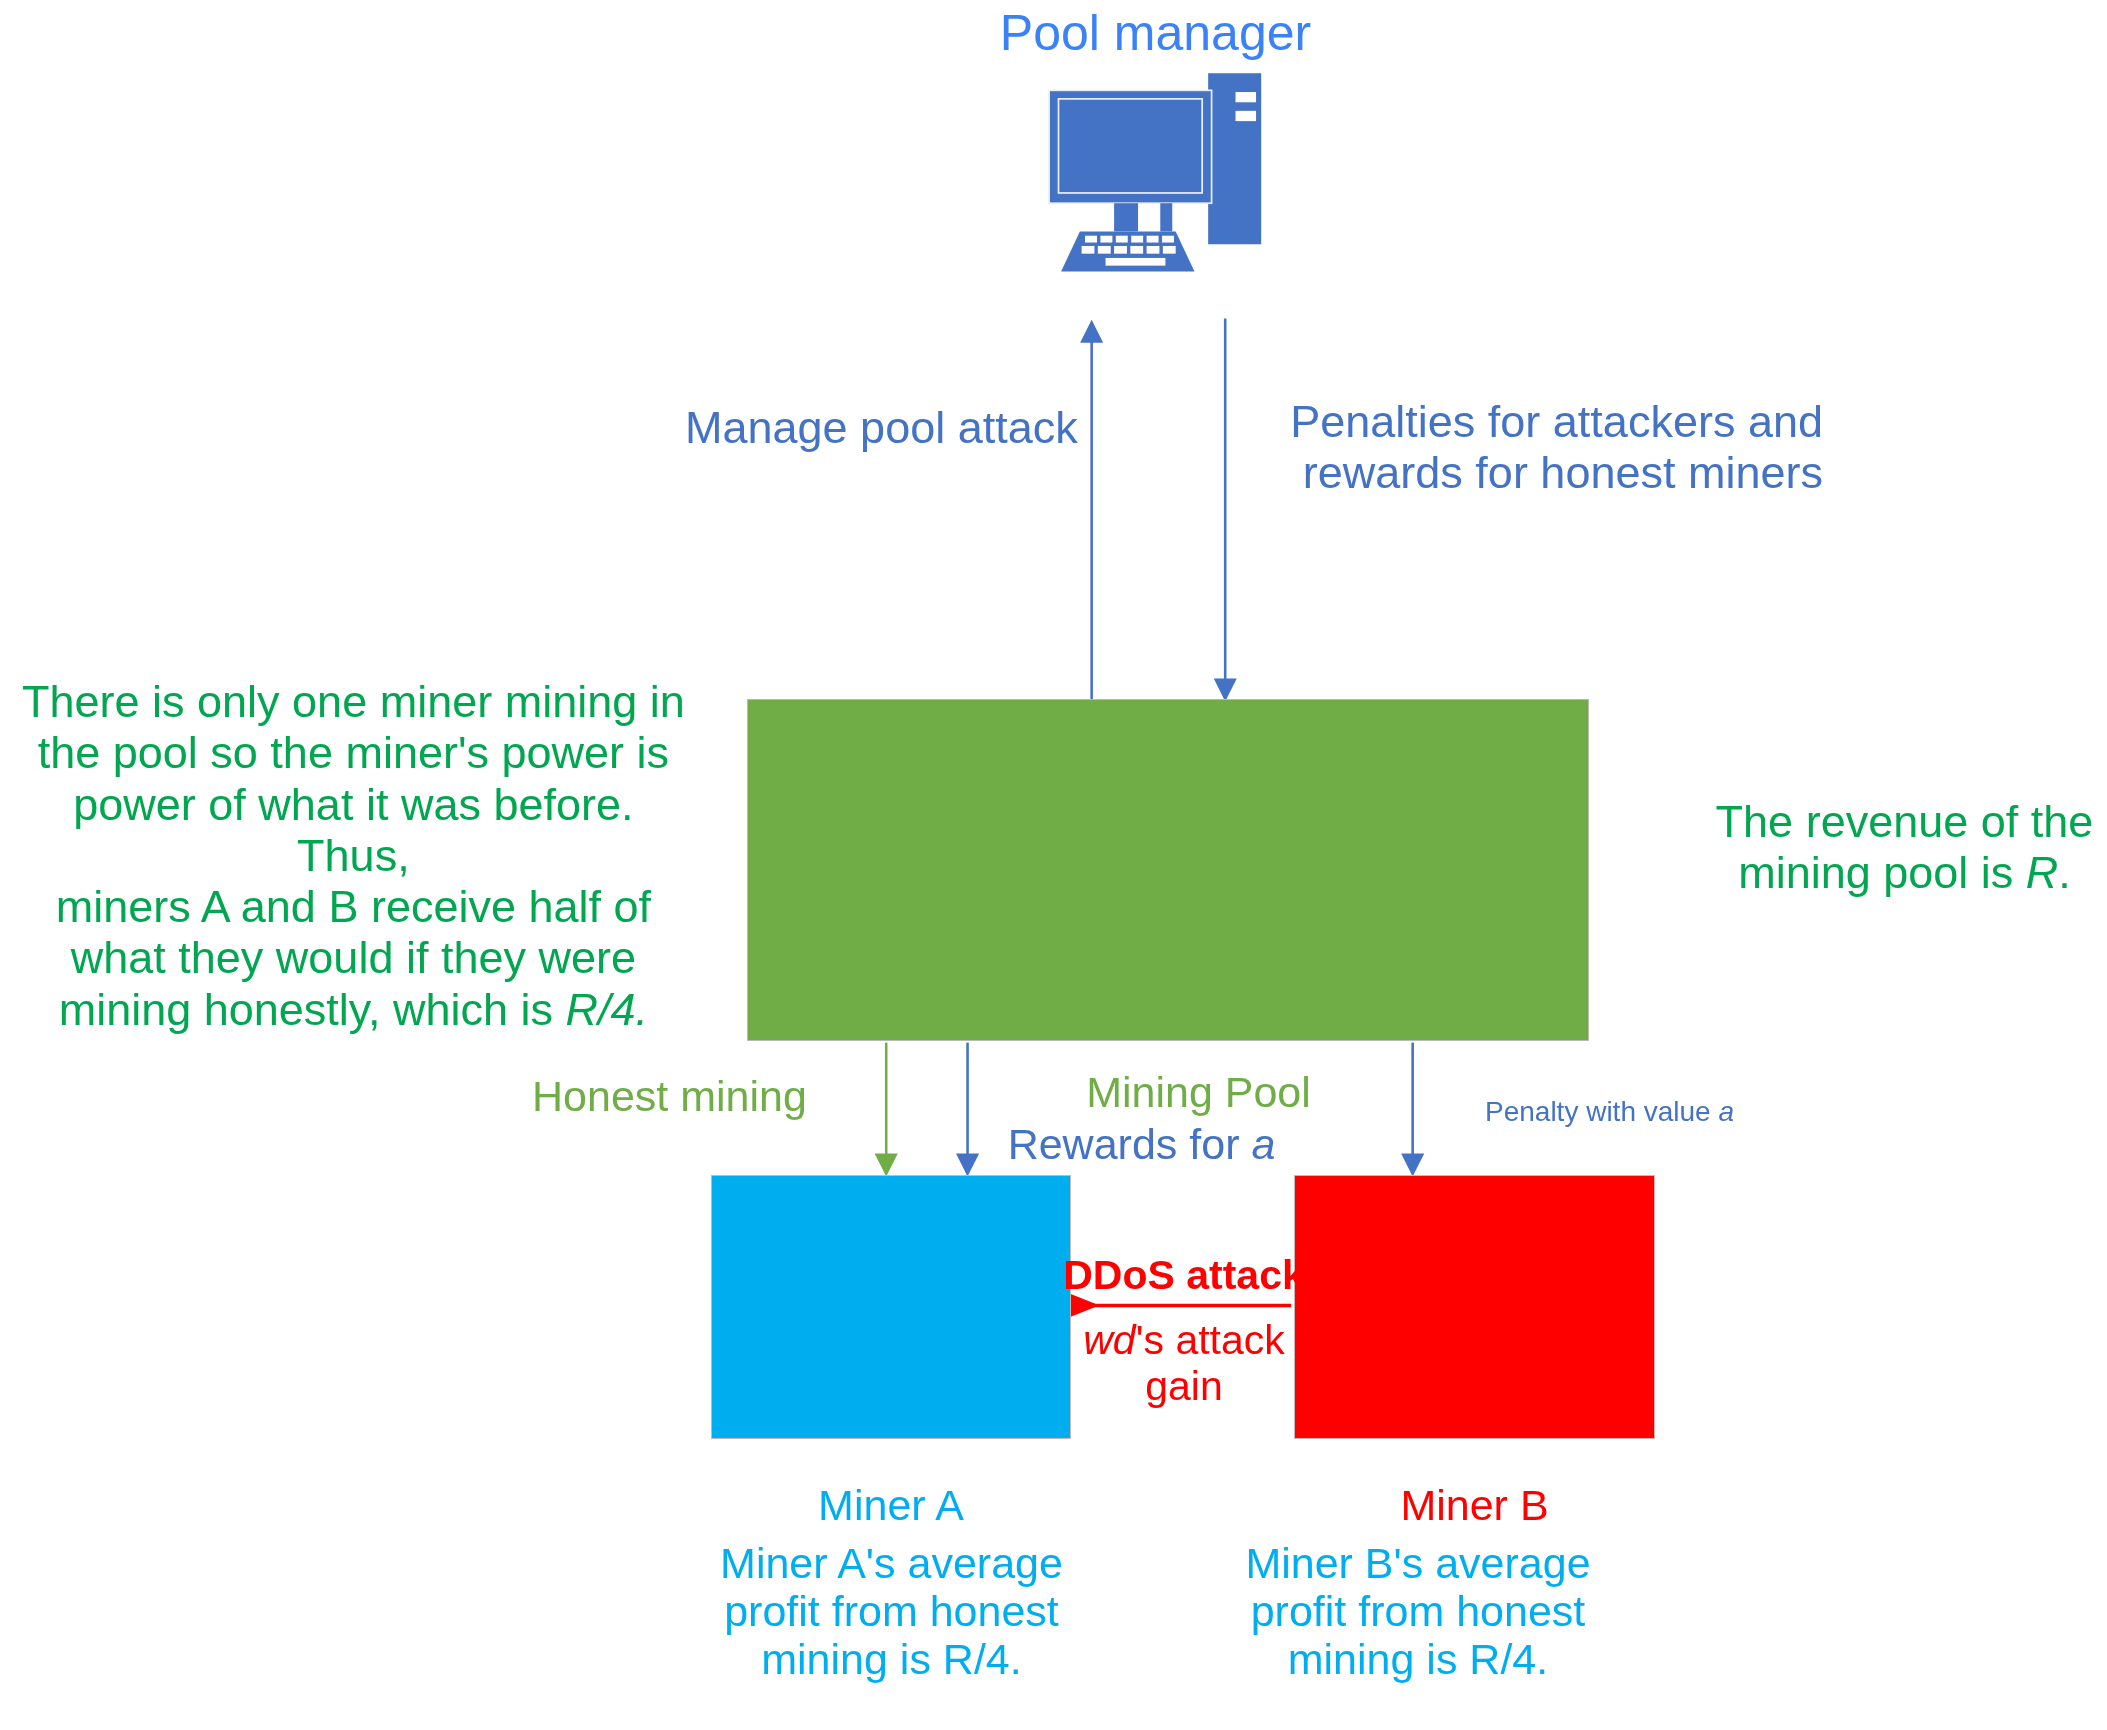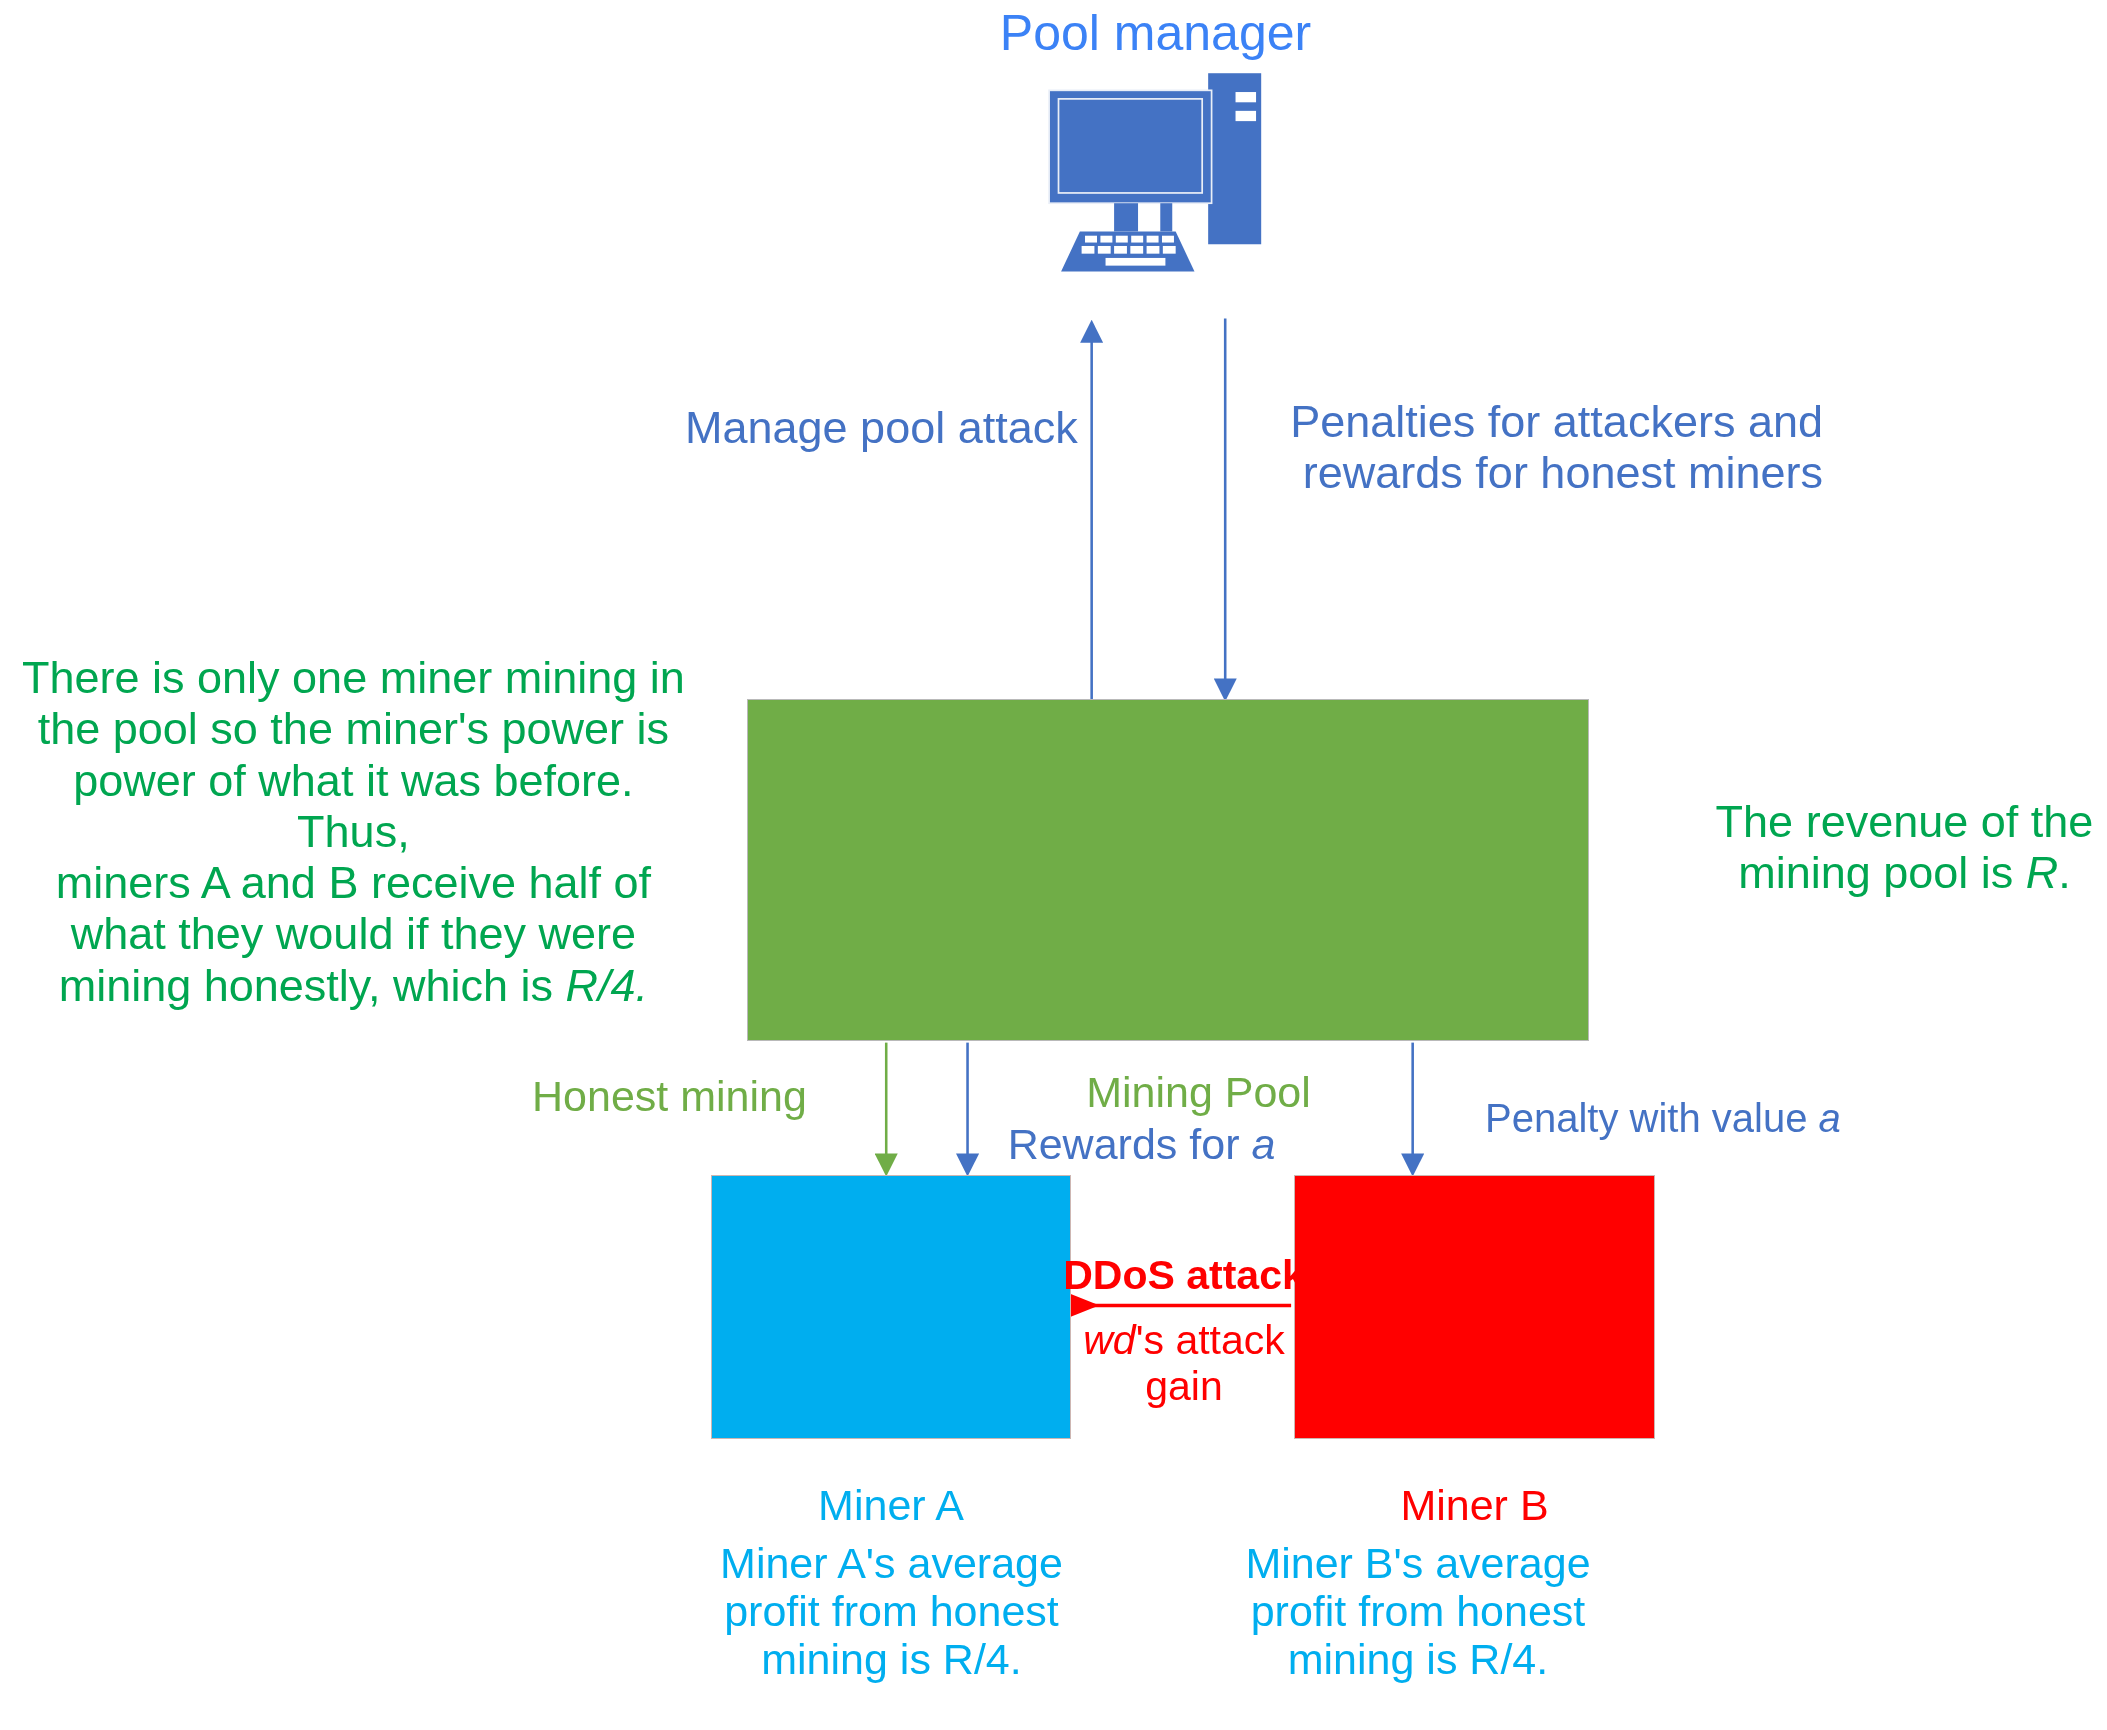--- a/index.html
+++ b/index.html
@@ -60,21 +60,21 @@
     font-size: 43px;
     color: #70AD47;
     text-align: center;
   }
   .lbl-rewards {
     font-size: 43px;
     color: #4472C4;
     text-align: center;
   }
   .lbl-penalty-a {
-    font-size: 40px;
+    font-size: 28px;
     color: #4472C4;
     text-align: left;
   }
   .lbl-ddos {
     font-size: 41px;
     color: #FF0000;
     text-align: center;
   }
   .lbl-wd {
     font-size: 41px;
@@ -204,21 +204,21 @@
   <div class="t lbl-miningpool" style="left:1057px; top:1068px; width:283px;">Mining Pool</div>
 
   <div class="t lbl-rewards" style="left:983px; top:1120px; width:317px;"><span>Rewards for </span><i>a</i></div>
 
   <div class="t lbl-penalty-a" style="left:1485px; top:1096px; width:479px;"><span>Penalty with value </span><i>a</i></div>
 
   <div class="t lbl-ddos" style="left:1060px; top:1252px; width:248px;font-weight:bold;">DDoS attack</div>
 
   <div class="t lbl-wd" style="left:1060px; top:1318px; width:248px;"><i>wd</i><span>'s attack</span><br><span>gain</span></div>
 
-  <div class="t note-left" style="left:15.4px; top:652px; width:676px;"><span>There is only one miner mining in</span><br><span>the pool so the miner's power is</span><br><span>power of what it was before. Thus,</span><br><span>miners A and B receive half of</span><br><span>what they would if they were</span><br><span>mining honestly, which is </span><i>R/4.</i></div>
+  <div class="t note-left" style="left:15.4px; top:676px; width:676px;"><span>There is only one miner mining in</span><br><span>the pool so the miner's power is</span><br><span>power of what it was before. Thus,</span><br><span>miners A and B receive half of</span><br><span>what they would if they were</span><br><span>mining honestly, which is </span><i>R/4.</i></div>
 
   <div class="t note-right" style="left:1712px; top:796px; width:385px;"><span>The revenue of the</span><br><span>mining pool is </span><i>R</i><span>.</span></div>
 
   <div class="t lbl-minerA-name" style="left:711px; top:1481px; width:360px;">Miner A</div>
 
   <div class="t lbl-miner-desc" style="left:673px; top:1539px; width:437px;"><span>Miner A's average</span><br><span>profit from honest</span><br><span>mining is R/4.</span></div>
 
   <div class="t lbl-minerB-name" style="left:1294px; top:1481px; width:361px;">Miner B</div>
 
   <div class="t lbl-miner-desc" style="left:1199px; top:1539px; width:438px;"><span>Miner B's average</span><br><span>profit from honest</span><br><span>mining is R/4.</span></div>

